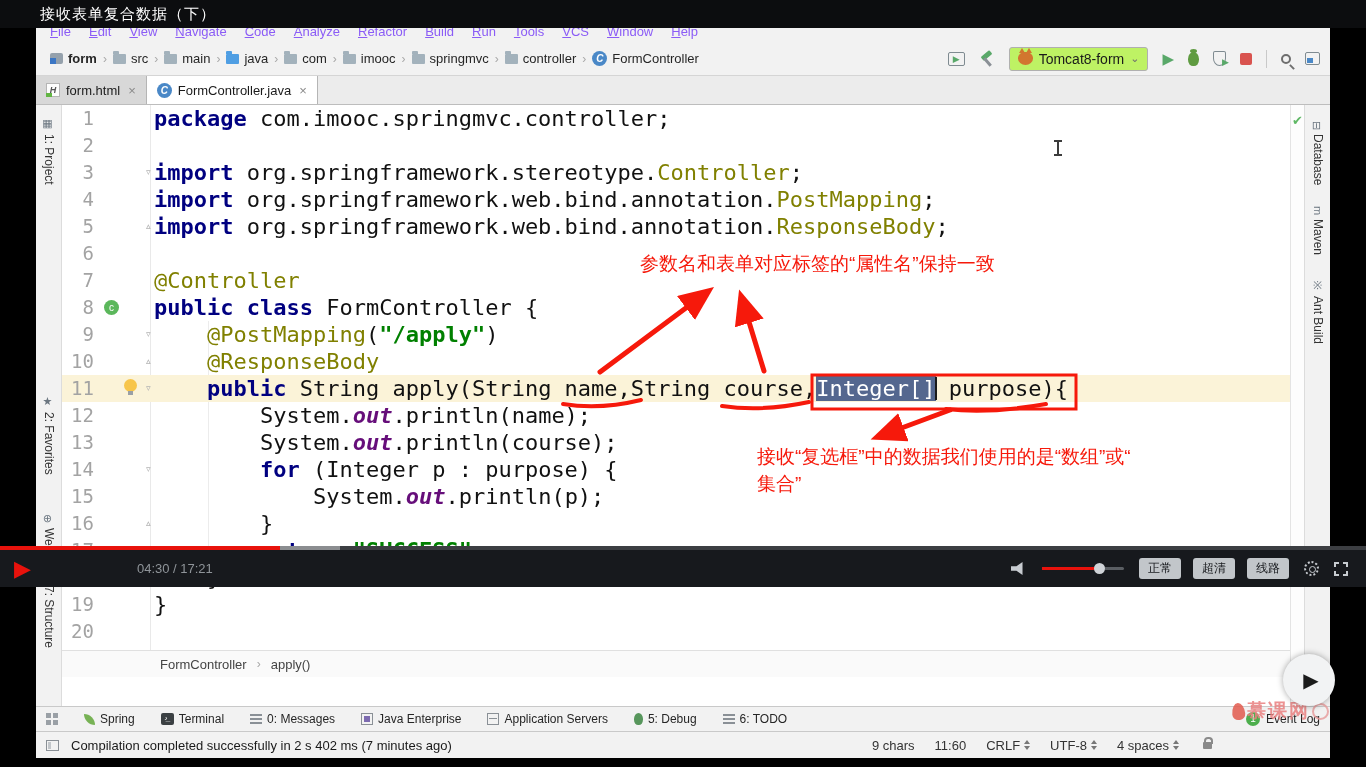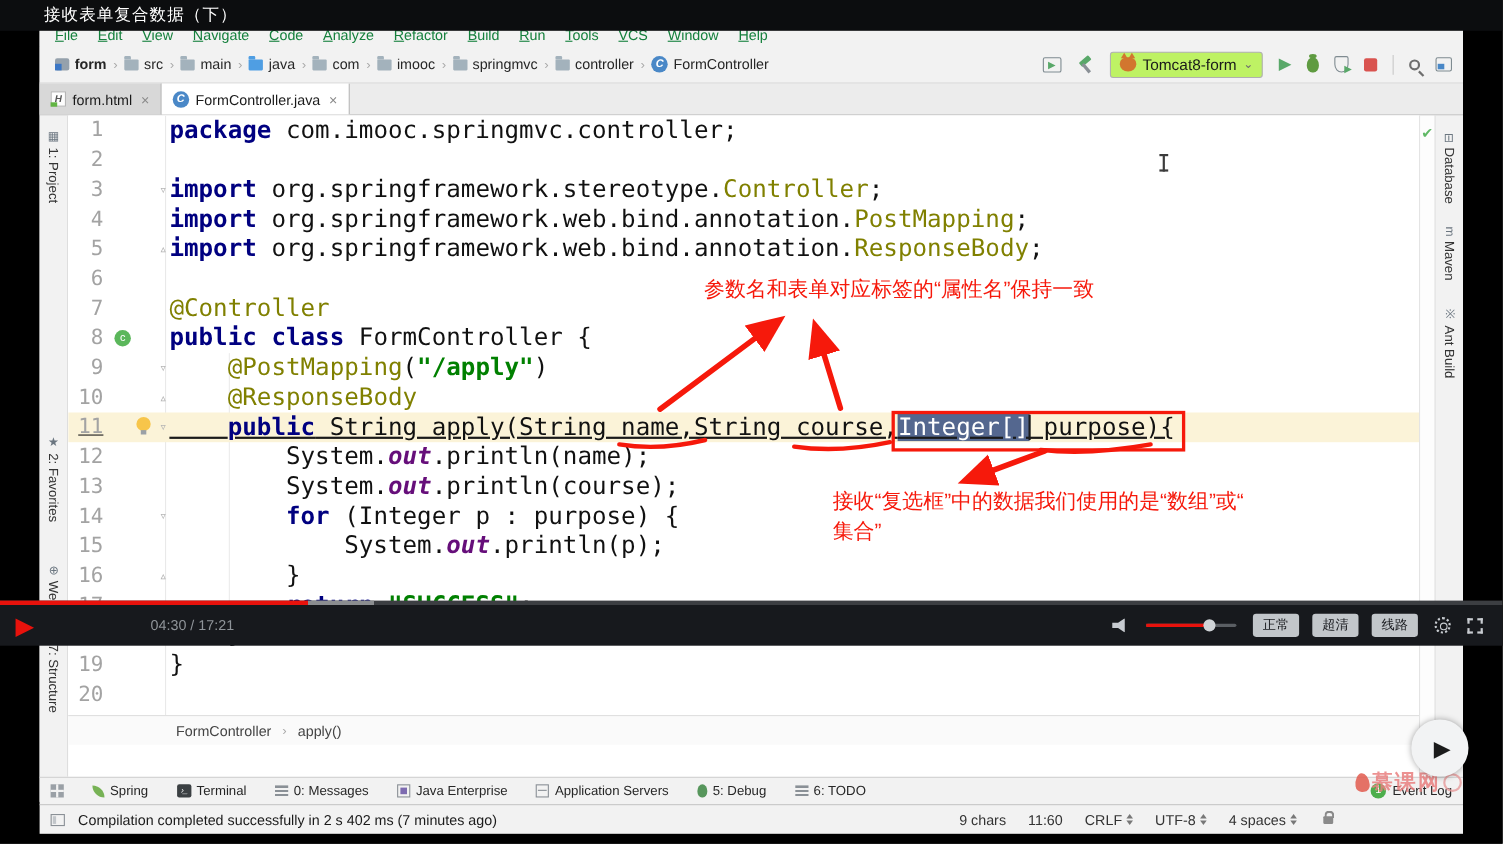--- a/index.html
+++ b/index.html
@@ -46,21 +46,21 @@
   .flame { width:13px; height:17px; background:#e25b4e; border-radius:50% 50% 45% 45%/65% 65% 35% 35%;
            transform:rotate(-6deg); }
   .wm-text { color:#e98080; font-size:19px; font-weight:bold; letter-spacing:2px; }
   .mascot { width:17px; height:17px; border:2px solid #e8a0a0; border-radius:50%; }
 
   
   #ide { position:absolute; left:36px; top:20px; width:1294px; height:709px; background:#f2f2f2;
          z-index:10; font-size:13px; color:#1a1a1a; }
   .menu-row { height:22px; display:flex; align-items:center; gap:18px; padding-left:14px;
               background:#f2f2f2; }
-  .mi { display:inline-block; font-size:13px; color:#15803d; }
+  .mi { display:inline-block; font-size:13px; color:#8b5cf6; }
   .mi::first-letter { text-decoration:underline; }
   .nav-row { height:34px; display:flex; align-items:center; background:#f2f2f2;
              border-bottom:1px solid #d5d5d5; padding:0 10px 0 14px; }
   .crumbs { display:flex; align-items:center; gap:4px; }
   .crumb { display:flex; align-items:center; gap:5px; }
   .crumb .lbl { font-size:13px; color:#262626; }
   .crumb.bold .lbl { font-weight:bold; }
   .chev { color:#a9a9a9; font-size:12px; margin:0 2px; }
   .nav-actions { margin-left:auto; display:flex; align-items:center; gap:14px; }
   .combo { display:flex; align-items:center; gap:6px; border:1px solid #b0b0b0; background:#bef264;
@@ -135,21 +135,21 @@
   .center-col { flex:1; display:flex; flex-direction:column; background:#fff; min-width:0; }
   .err-stripe { width:14px; background:#fdfdfd; border-left:1px solid #e4e4e4; position:relative; }
   .check { position:absolute; left:1px; top:8px; color:#5fb865; font-size:13px; }
 
   
   .editor { position:relative; height:545px; background:#fff; overflow:hidden;
             font-family:"DejaVu Sans Mono", monospace; }
   .gutter-line { position:absolute; left:88px; top:0; bottom:0; width:1px; background:#e9e9e9; }
   .indent-guide { position:absolute; left:146px; top:216px; height:243px; width:1px; background:#ececec; }
   .cl { position:relative; display:flex; height:27px; line-height:27px; white-space:pre; }
-  .cl.hl { background:#fbf3d8;text-decoration:underline; }
+  .cl.hl { background:#fbf3d8; }
   .ln { width:40px; text-align:right; padding-right:8px; color:#a3a3a3; font-size:19px; flex:none; }
   .gut { width:52px; flex:none; position:relative; }
   .fold { position:absolute; right:2px; top:0; color:#b5b5b5; font-size:12px; }
   .g-class { position:absolute; left:2px; top:6px; width:15px; height:15px; border-radius:50%;
              background:#5bb75b; color:#fff; font-size:10px; line-height:15px; text-align:center;
              font-family:"Liberation Sans",sans-serif; }
   .g-class::after { content:"c"; }
   .g-bulb { position:absolute; left:62px; top:4px; width:13px; height:13px; border-radius:50%;
             background:#f7c54a; z-index:2; }
   .g-bulb::after { content:""; position:absolute; left:4px; top:12px; width:5px; height:4px;

